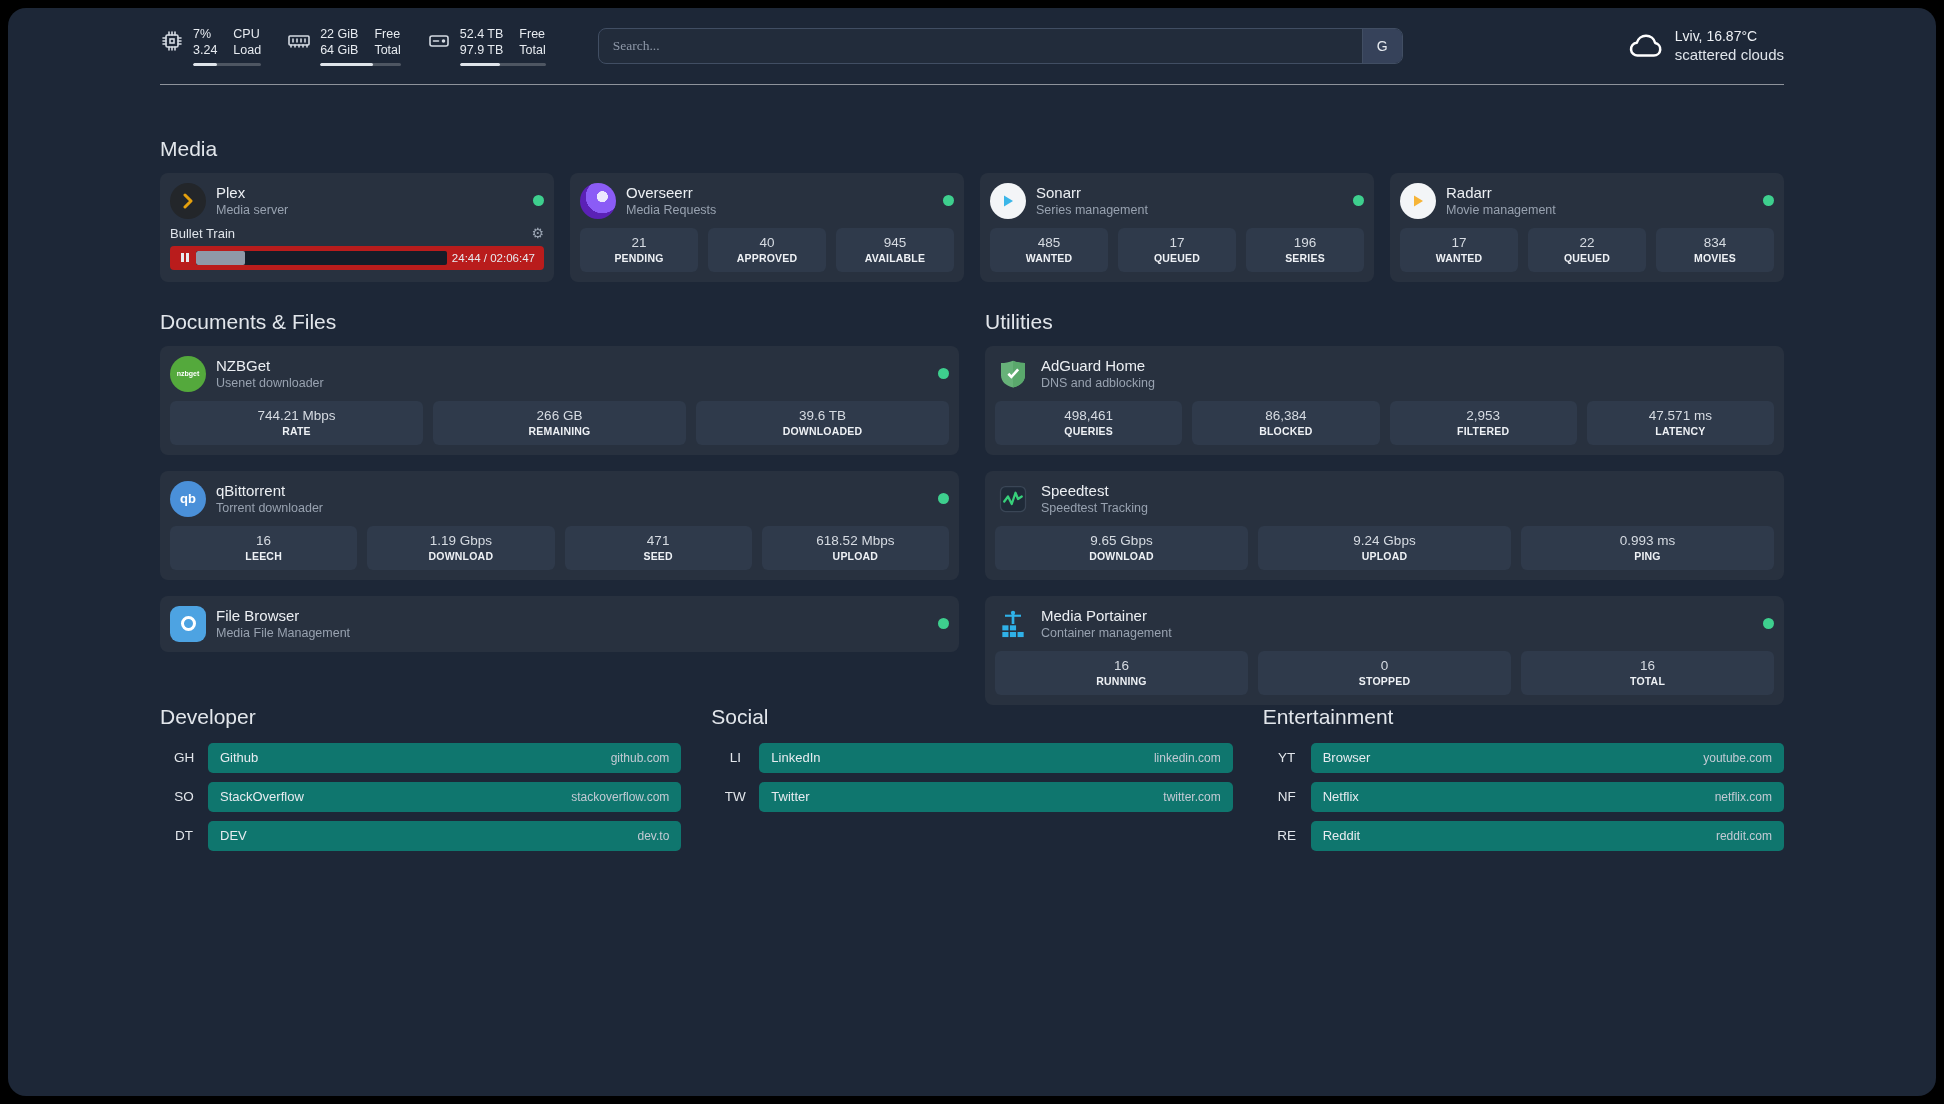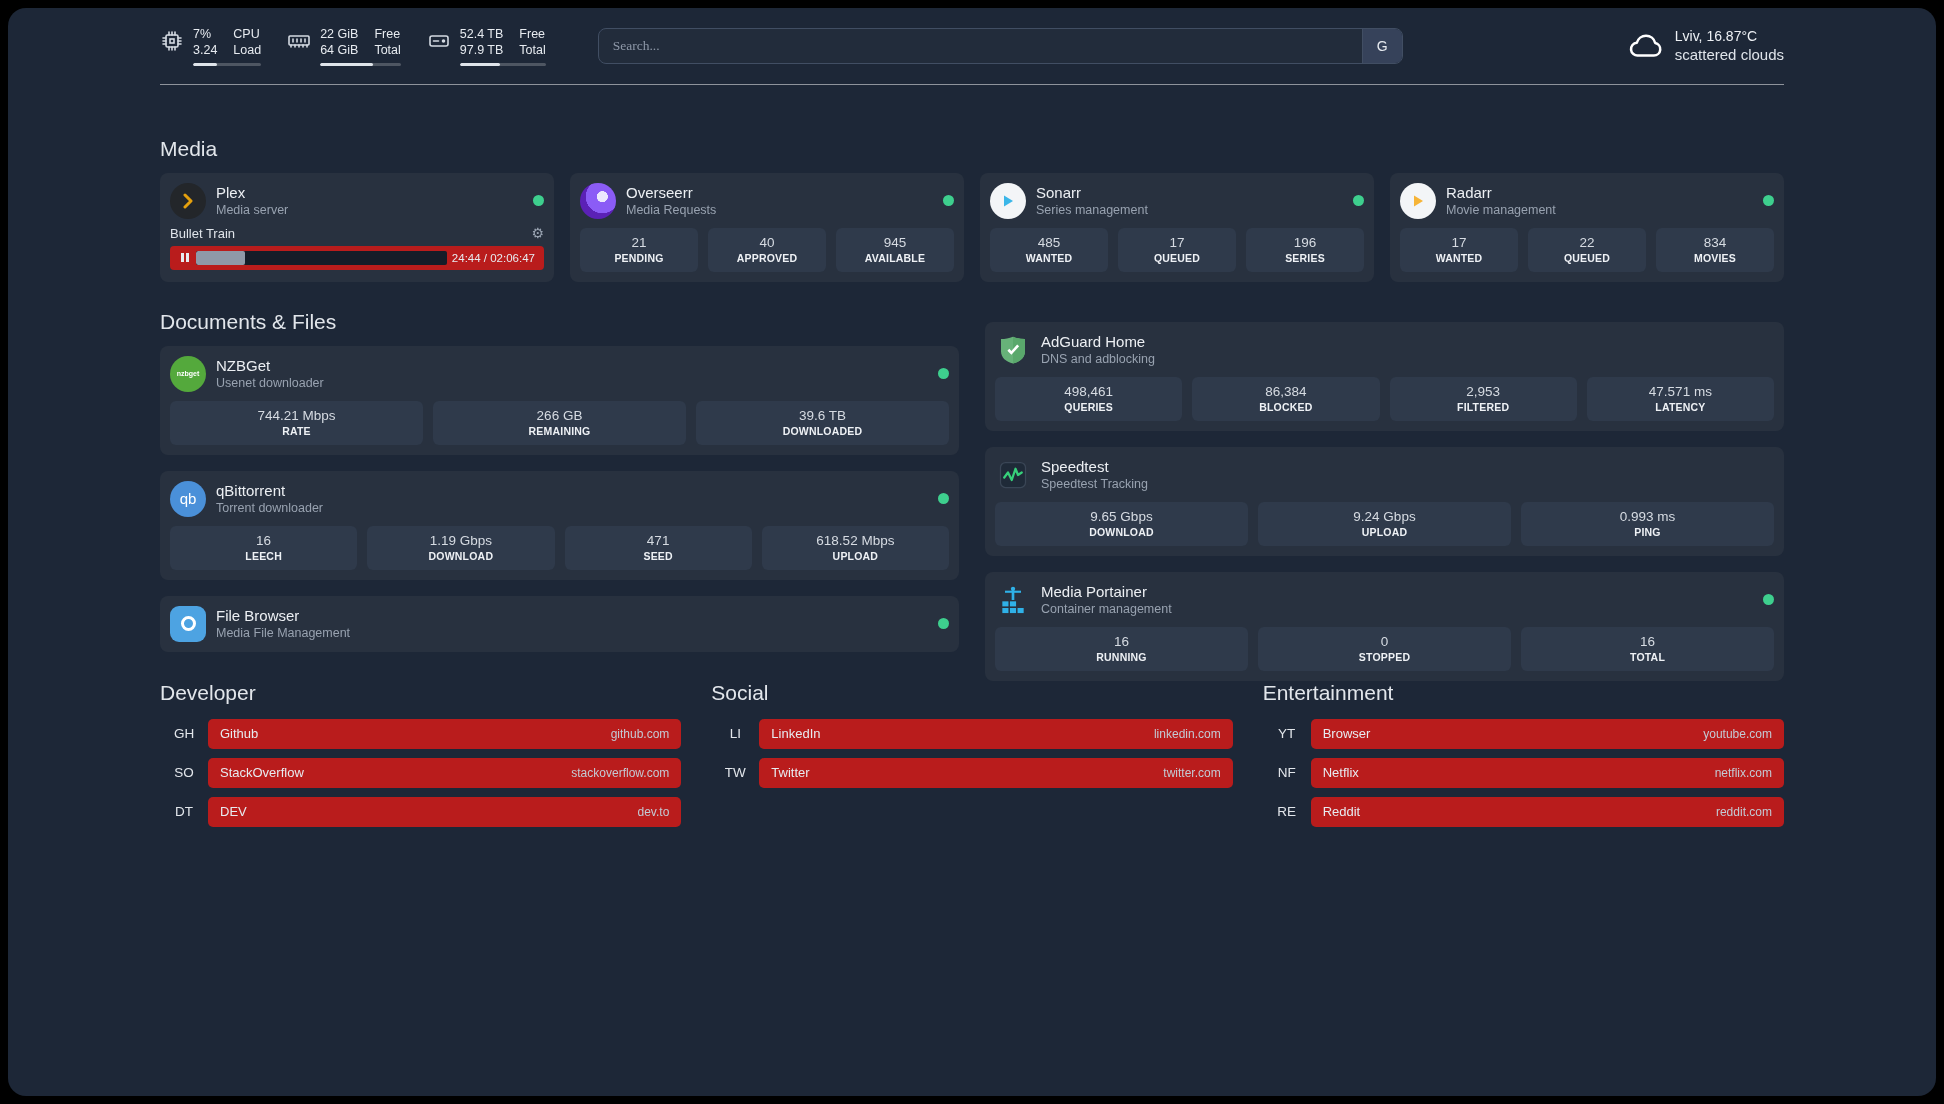--- a/index.html
+++ b/index.html
@@ -50,29 +50,29 @@
   .pause{width:22px;height:12px;display:flex;align-items:center;justify-content:center;gap:2px;cursor:pointer;flex:none}
   .pause i{display:block;width:3px;height:9px;background:#e7ebf0}
   .track{flex:1;height:14px;background:#151c28;position:relative;overflow:hidden;border-radius:2px}
   .track-fill{height:100%;background:#8f99a8;border-radius:2px}
   .ptime{font-size:11.5px;color:#e7ebf0;padding:0 5px;white-space:nowrap}
   
   .plex-icon{background:#23262a}
   .overseerr-icon{background:radial-gradient(circle at 62% 38%, #ece8fd 0 17%, #8b5cf6 18% 52%, #5b21b6 53%)}
   .sonarr-icon,.radarr-icon{background:#f3f5f7}
   .nzbget-icon{background:#54a93c;color:#fff;font-weight:700;font-size:7px}
-  .qb-icon{background:#4a90d9;color:#fff;font-weight:400;font-size:15px}
+  .qb-icon{background:#4a90d9;color:#fff;font-weight:700;font-size:13px}
   .fb-icon{background:#4da3e2;border-radius:9px}
   .fb-ring{width:15px;height:15px;border:3.5px solid #fff;border-radius:50%}
   
   .bms{display:grid;grid-template-columns:repeat(3,1fr);gap:30px;}
   .bm-rows{margin-top:14px}
   .bm-row{display:flex;align-items:center;height:30px;margin-bottom:9px;cursor:pointer}
   .bm-abbr{width:48px;text-align:center;font-size:13.5px;color:#e2e6eb;flex:none}
-  .bm-pill{flex:1;height:30px;background:#b91c1c;border-radius:5px;display:flex;align-items:center;justify-content:space-between;padding:0 12px}
+  .bm-pill{flex:1;height:30px;background:#0f766e;border-radius:5px;display:flex;align-items:center;justify-content:space-between;padding:0 12px}
   .bm-name{font-size:13px;color:#e7ebf0}
   .bm-url{font-size:12px;color:#c3cad4}
 </style>
 </head>
 <body>
 
 <div class="panel">
   <div class="inner">
 
     <div class="topbar">
@@ -353,20 +353,21 @@
                 <div class="svc-name">File Browser</div>
                 <div class="svc-desc">Media File Management</div>
               </div>
               <span class="dot"></span>
             </div>
           </div>
         </div>
       </div>
 
       <div>
+        <div class="section-title">Utilities</div>
         <div class="col-cards">
 
           <div class="card">
             <div class="card-head">
               <div class="icon-36">
                 <svg width="32" height="32" viewBox="0 0 24 24">
                     <path d="M12 2c3 1.2 6 1.8 9 1.8V13c0 4.8-3.8 7.9-9 9.2-5.2-1.3-9-4.4-9-9.2V3.8C6 3.8 9 3.2 12 2z" fill="#67b279"></path>
                     <path d="M12 2c3 1.2 6 1.8 9 1.8V13c0 4.8-3.8 7.9-9 9.2z" fill="#5aa86c"></path>
                     <path d="M10.8 15.5l-3-3 1.4-1.4 1.6 1.6 4.3-4.8 1.5 1.3z" fill="#fff"></path>
                   </svg>

